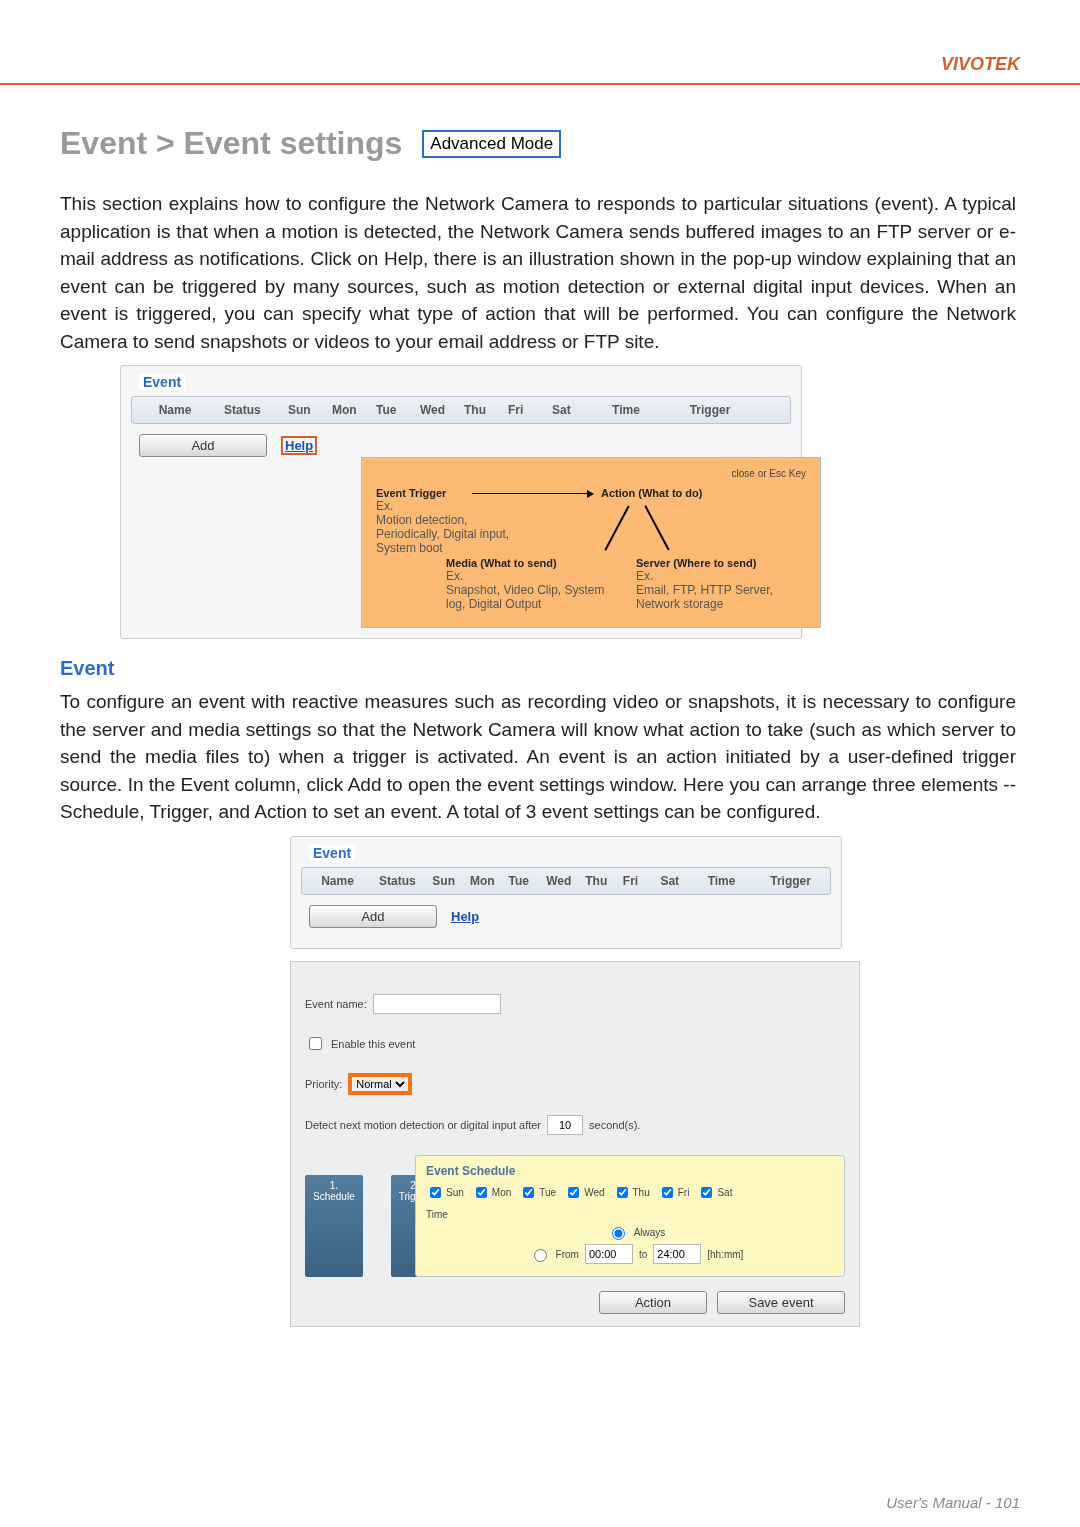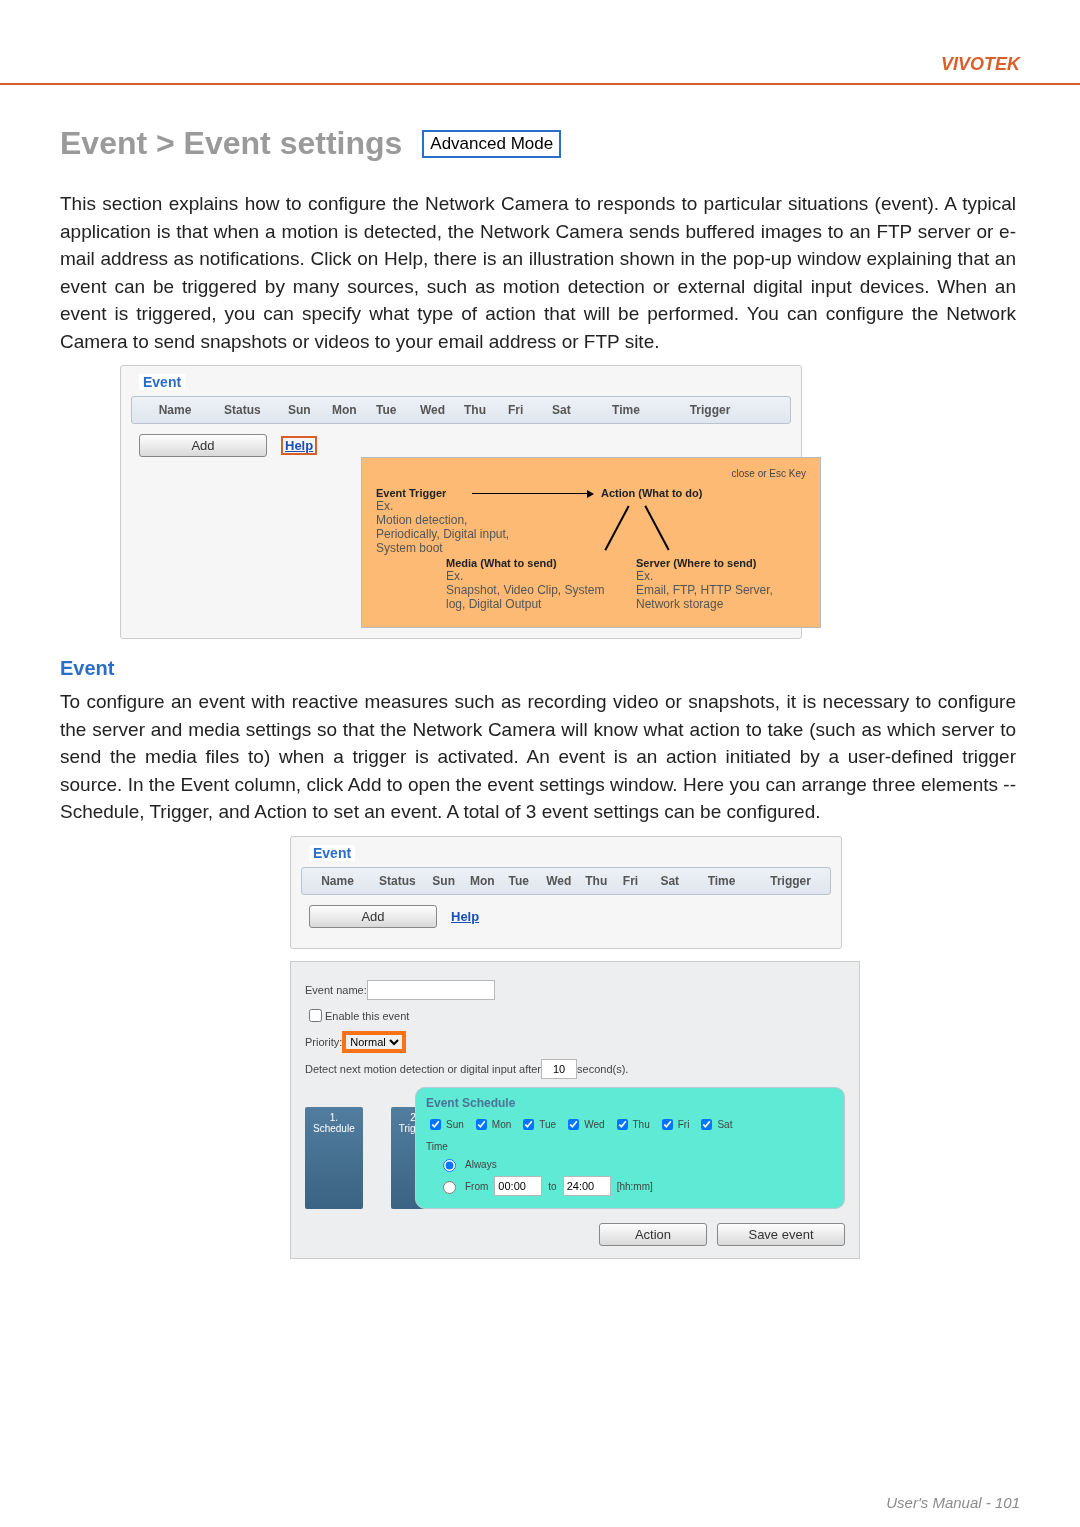--- a/index.html
+++ b/index.html
@@ -179,21 +179,21 @@
   .settings {
     width: 540px;
     margin-left: 230px;
     background: #eceef0;
     border:1px solid #ccc;
     padding: 12px 14px;
     font-size: 11px;
     color: #444;
     margin-top:12px;
   }
-  .settings .row { margin: 6px 0; display:flex; align-items:center; gap:0; }
+  .settings .row { margin: 20px 0; display:flex; align-items:center; gap:6px; }
   .settings input[type=text] {
     border:1px solid #b8b8b8;
     height:16px;
     font-size:11px;
     padding:1px 3px;
     background:#fff;
   }
   .settings select {
     border:4px solid #f97316;
     font-size:11px;
@@ -214,34 +214,34 @@
     font-size:10px;
     padding:5px 8px;
     border-radius:2px;
     text-align:center;
     width:80px;
   }
   .schedpanel {
     flex:1;
     border:1px solid #c0c8d0;
     padding:8px 10px;
-    background:#5eead4;
-    border-radius:10px;
+    background:#fef9c3;
+    border-radius:3px;
   }
   .sched-title {
     color:#4b7597;
     font-weight:bold;
     font-size:12px;
     margin-bottom:6px;
   }
   .dayschk { display:flex; gap:8px; font-size:10px; color:#444; }
   .dayschk label { display:flex; align-items:center; gap:2px; }
   .dayschk input { width:11px;height:11px;}
   .timegrp { margin-top:8px; font-size:10px; }
-  .timegrp .opt { display:flex; align-items:center; gap:6px; margin:4px 0 4px 12px; }
+  .timegrp .opt { display:flex; align-items:center; gap:6px; margin:4px 0 4px 12px;justify-content:center; }
   .footbtns {
     display:flex;
     justify-content:flex-end;
     gap:10px;
     margin-top:14px;
   }
   .footer {
     position:absolute;
     bottom:16px;
     right:60px;

